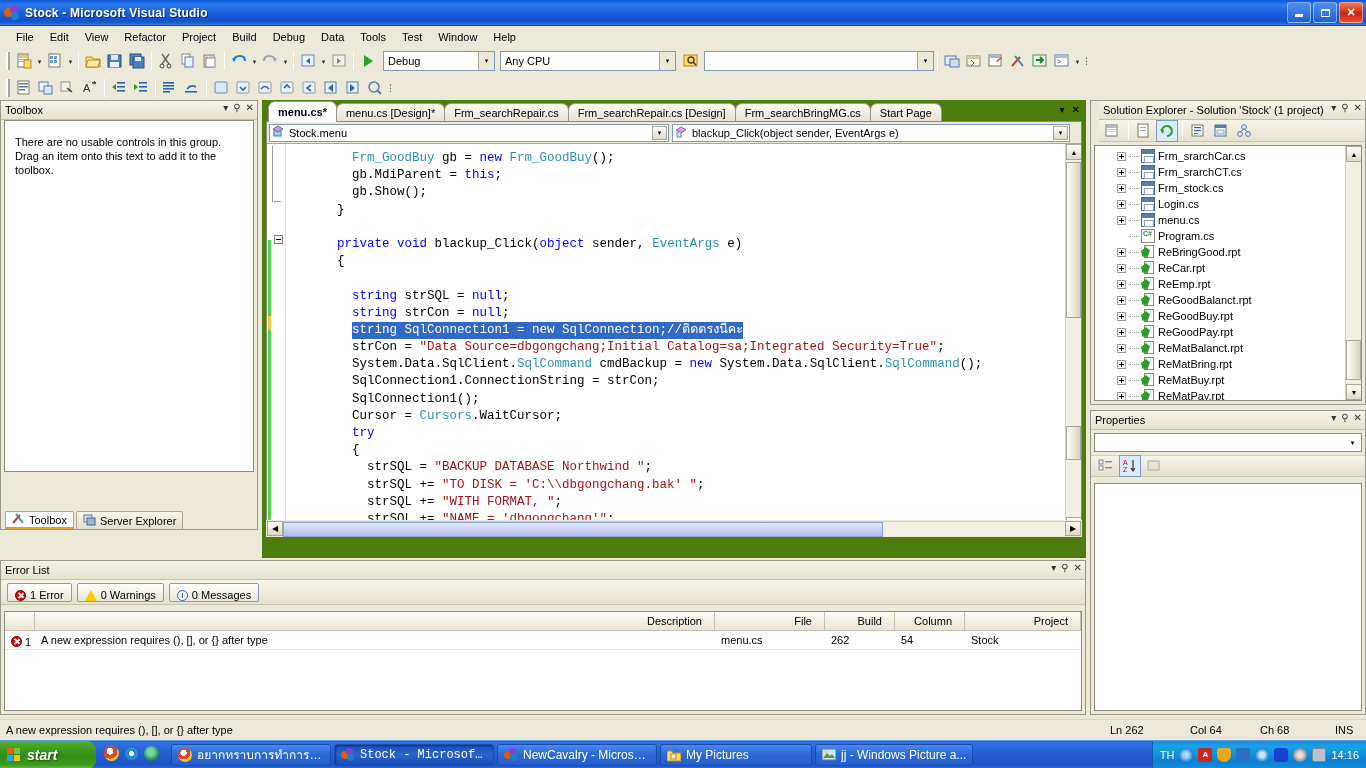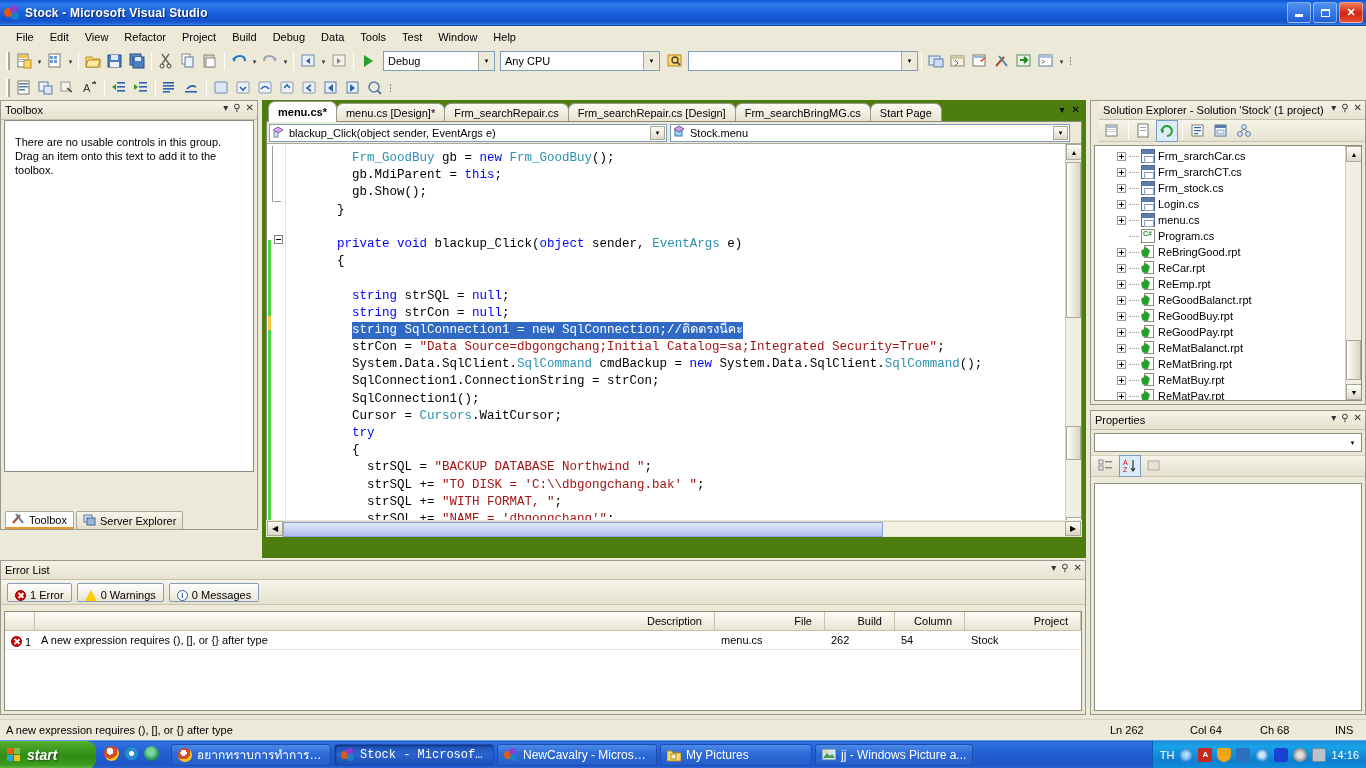--- a/index.html
+++ b/index.html
@@ -423,21 +423,21 @@
       <span class="sep"></span>
       <span class="tbtn">
         <svg width="16" height="16">
             <path d="M4 2 l9 6 l-9 6z" fill="#2aa02a"></path>
           </svg>
       </span>
       <div class="combo" style="width:112px;margin-left:4px;">
         <span>Debug</span>
         <span class="arw">▾</span>
       </div>
-      <div class="combo" style="width:160px;margin-left:5px;">
+      <div class="combo" style="width:176px;margin-left:5px;">
         <span>Any CPU</span>
         <span class="arw">▾</span>
       </div>
       <span class="tbtn" style="margin-left:4px;">
         <svg width="16" height="16">
             <rect x="1" y="2" width="13" height="11" fill="#ffd86b" stroke="#b58a1c"></rect>
             <circle cx="8" cy="7" r="3" fill="none" stroke="#444" stroke-width="1.4"></circle>
             <line x1="10" y1="9" x2="13" y2="12" stroke="#444" stroke-width="1.6"></line>
           </svg>
       </span>
@@ -638,38 +638,38 @@
         <div class="etab">Frm_searchRepair.cs [Design]</div>
         <div class="etab">Frm_searchBringMG.cs</div>
         <div class="etab">Start Page</div>
         <span class="tsbtns">
         <span>▾</span>
         <span>✕</span>
       </span>
     </div>
     <div class="edframe">
       <div class="navbar">
+        <div class="navcombo" style="width:400px;">
+          <span>
+            <svg width="13" height="13">
+                <rect x="1" y="5" width="7" height="6" fill="#9ad0f0" stroke="#3a7aa8"></rect>
+                <path d="M5 1 l5 3 l-5 3 l-5 -3z" fill="#c8a0e0" stroke="#7a5a9a"></path>
+              </svg>
+          </span>
+          <span>Stock.menu</span>
+          <span class="arw">▾</span>
+        </div>
         <div class="navcombo" style="width:398px;">
           <span>
             <svg width="13" height="13">
                 <path d="M5 2 l5 3 l-5 3 l-5 -3z" fill="#d8a8ee" stroke="#8a5aaa"></path>
                 <rect x="1" y="7" width="4" height="5" fill="#cfe4f5" stroke="#6a8ab0"></rect>
               </svg>
           </span>
           <span>blackup_Click(object sender, EventArgs e)</span>
-          <span class="arw">▾</span>
-        </div>
-        <div class="navcombo" style="width:400px;">
-          <span>
-            <svg width="13" height="13">
-                <rect x="1" y="5" width="7" height="6" fill="#9ad0f0" stroke="#3a7aa8"></rect>
-                <path d="M5 1 l5 3 l-5 3 l-5 -3z" fill="#c8a0e0" stroke="#7a5a9a"></path>
-              </svg>
-          </span>
-          <span>Stock.menu</span>
           <span class="arw">▾</span>
         </div>
       </div>
 
       <div class="codearea">
         <div class="changebar">
           <div style="position:absolute;left:1px;top:96px;width:3px;height:76px;background:#4cd64c;"></div>
           <div style="position:absolute;left:1px;top:172px;width:3px;height:14px;background:#f2c93c;"></div>
           <div style="position:absolute;left:1px;top:186px;width:3px;height:190px;background:#4cd64c;"></div>
         </div>

